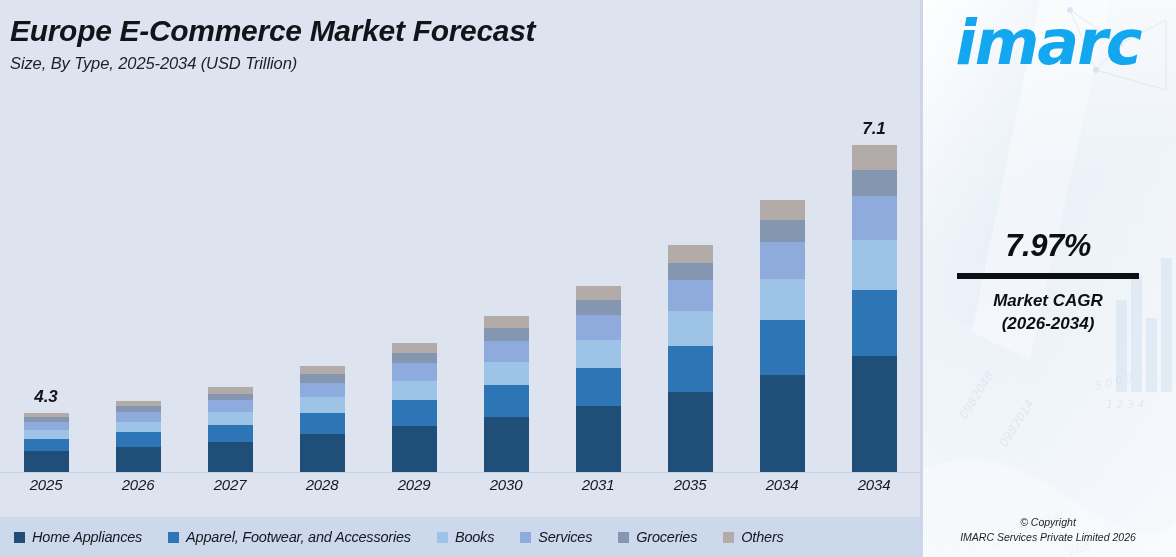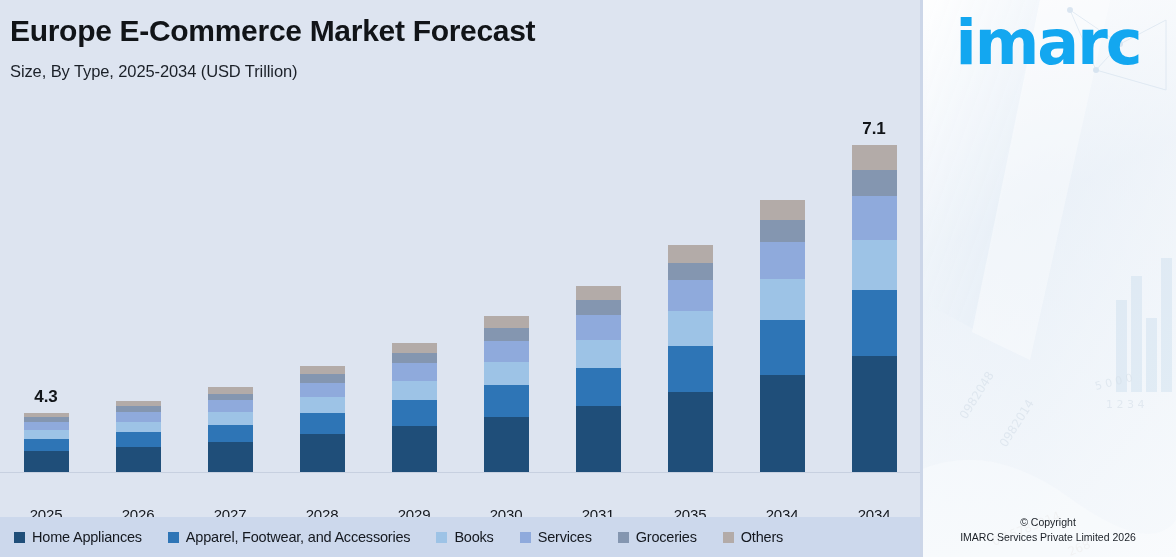--- a/index.html
+++ b/index.html
@@ -2,36 +2,36 @@
 <html><head>
 <meta charset="utf-8">
 <style>
   * { box-sizing: border-box; margin: 0; padding: 0; }
   html, body { width: 1176px; height: 557px; overflow: hidden; }
   body {
     font-family: "Liberation Sans", sans-serif;
     background: #dde4f0;
     position: relative;
   }
-  #root { position: relative; width: 1080px; height: 557px; display: flex; }
+  #root { position: relative; width: 1080px; height: 557px; display: flex; font-style: italic; }
 
   
   .chart-panel {
     position: relative;
     width: 920px; height: 557px;
     background: #dde4f0;
     flex: 0 0 920px;
   }
   .titles { position: absolute; left: 10px; top: 14px; }
   .chart-title {
     font-size: 30px; font-weight: bold; color: #111418;
     letter-spacing: -0.3px; line-height: 1.1; white-space: nowrap;
   }
   .chart-subtitle {
-    font-size: 16.5px; color: #1b2028; margin-top: 15px;
+    font-size: 16.5px; color: #1b2028; margin-top: 7px;
     white-space: nowrap; letter-spacing: -0.1px;
   }
 
   
   .plot {
     position: absolute; left: 0; top: 110px;
     width: 920px; height: 362px;
   }
   .bars-row {
     position: absolute; left: 0; bottom: 0; width: 920px; height: 362px;
@@ -53,21 +53,21 @@
     display: flex; flex-direction: column-reverse;
     position: relative;
   }
   .seg { width: 100%; display: block; }
 
   .axis-line {
     position: absolute; left: 0; top: 472px;
     width: 920px; height: 1px; background: #c7d0e0;
   }
   .xlabels {
-    position: absolute; left: 0; top: 506px; width: 920px;
+    position: absolute; left: 0; top: 476px; width: 920px;
     display: flex;
   }
   .xlabel {
     flex: 1 1 0; text-align: center;
     font-size: 15px; color: #14181f; letter-spacing: -0.2px;
   }
 
   
   .legend {
     position: absolute; left: 0; top: 517px;
@@ -332,20 +332,26 @@
         <text x="74" y="546" transform="rotate(-22 74 546)">0.15783214</text>
         <text x="150" y="556" transform="rotate(-22 150 556)">268</text>
       </g>
       <path d="M0 470 Q70 440 150 498 T256 520 L256 557 L0 557 Z" fill="#ffffff" opacity="0.55"></path>
     </svg>
 
     <div class="bp-logo">
       <div class="logo-word">imarc</div>
     </div>
 
+    <div class="cagr-block">
+      <div class="cagr-value">7.97%</div>
+      <div class="cagr-rule"></div>
+      <div class="cagr-label1">Market CAGR</div>
+      <div class="cagr-label2">(2026-2034)</div>
+    </div>
 
     <div class="copyright">
       <div>© Copyright</div>
       <div>IMARC Services Private Limited 2026</div>
     </div>
 
     <div class="bp-divider"></div>
   </div>
 </div>
 

